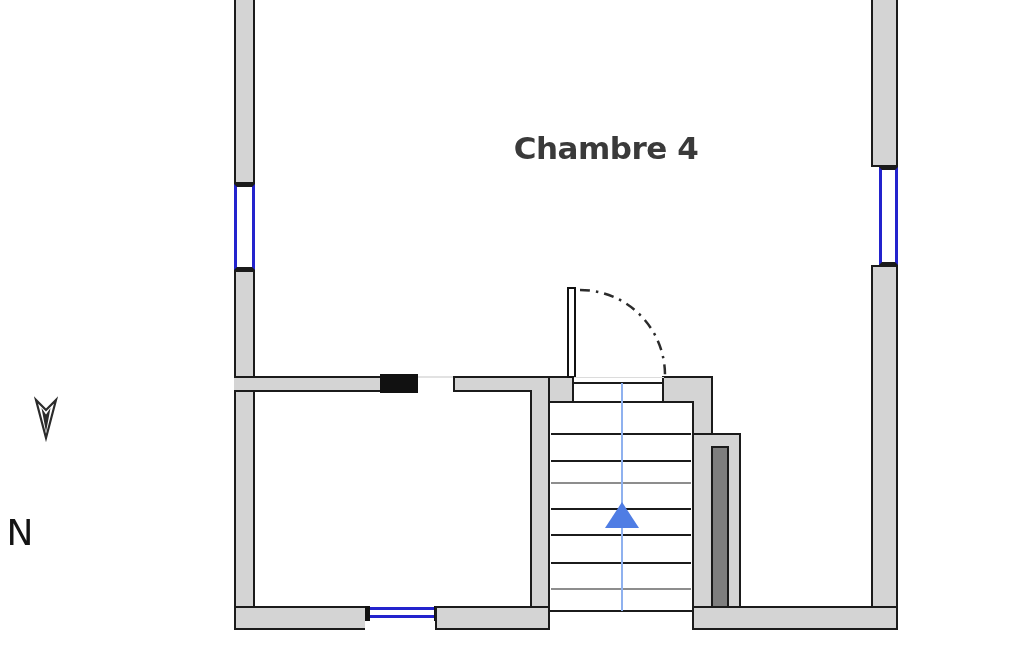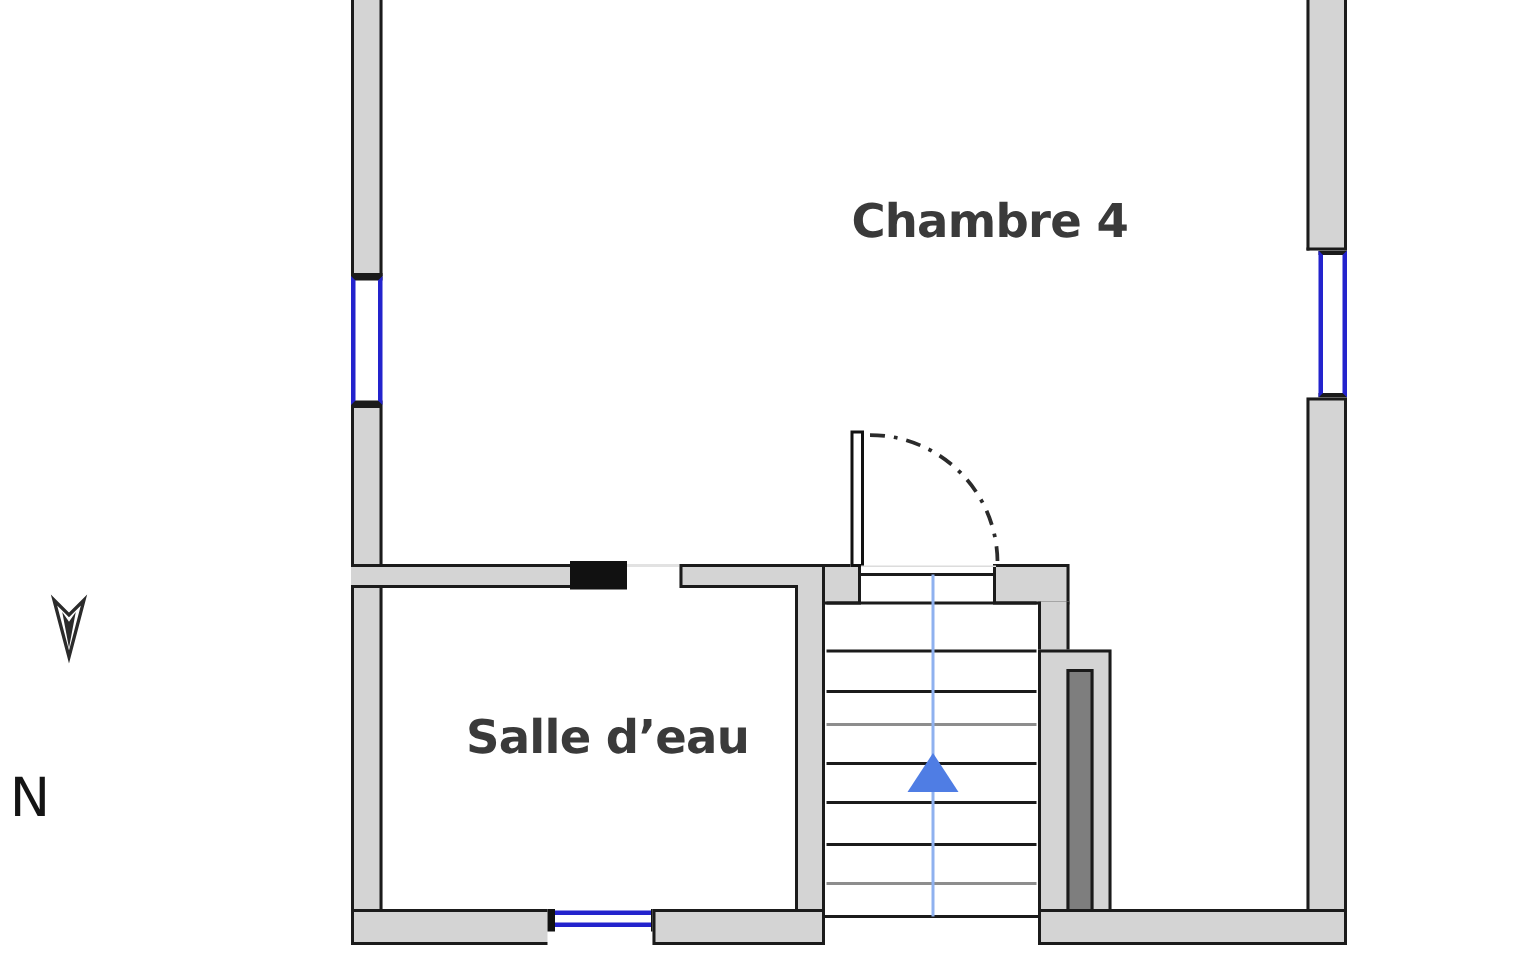--- a/index.html
+++ b/index.html
@@ -74,17 +74,16 @@
   <div class="abs" style="left:574px;top:377px;width:90px;height:1px;background:#dcdcdc;"></div>
 
   <svg class="overlay" width="1025" height="650" viewBox="0 0 1025 650">
     <path d="M 580 290 A 85 85 0 0 1 665 375" fill="none" stroke="#2b2b2b" stroke-width="2.5" stroke-dasharray="10 6 2.5 6"></path>
     <g>
       <path d="M36 400 L46 438 L56 400 L46 410 Z" fill="#ffffff" stroke="#2b2b2b" stroke-width="2.2" stroke-linejoin="miter"></path>
       <path d="M41.5 408 L46 432 L50.5 408 L46 414.5 Z" fill="#2b2b2b"></path>
     </g>
   </svg>
 
-  <div class="label" style="left:460px;top:130px;width:292px;text-align:right;">Chambre 4</div>
-  <div class="label" style="left:300px;top:474px;width:210px;">Salle d’eau</div>
+  <div class="label" style="left:460px;top:130px;width:292px;">Chambre 4</div>
   <div id="compass-n" style="left:-2px;top:512px;width:44px;">N</div>
 
 </div>
 
 </body></html>

